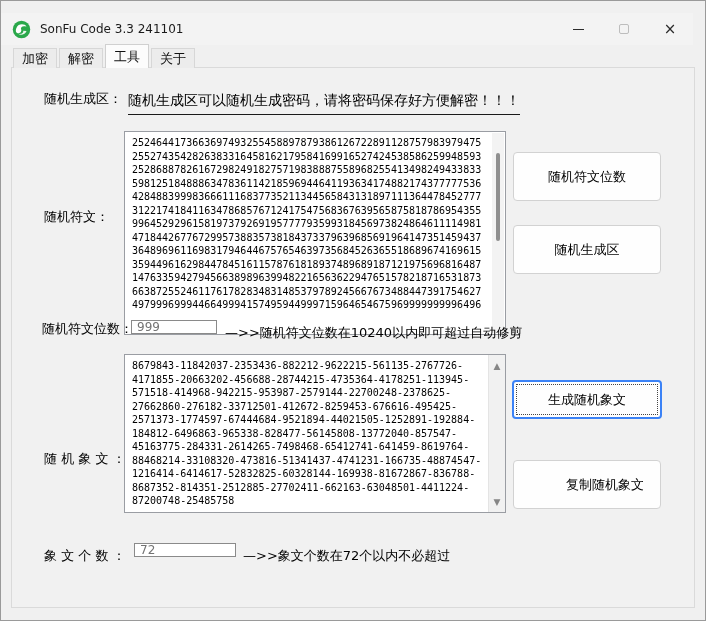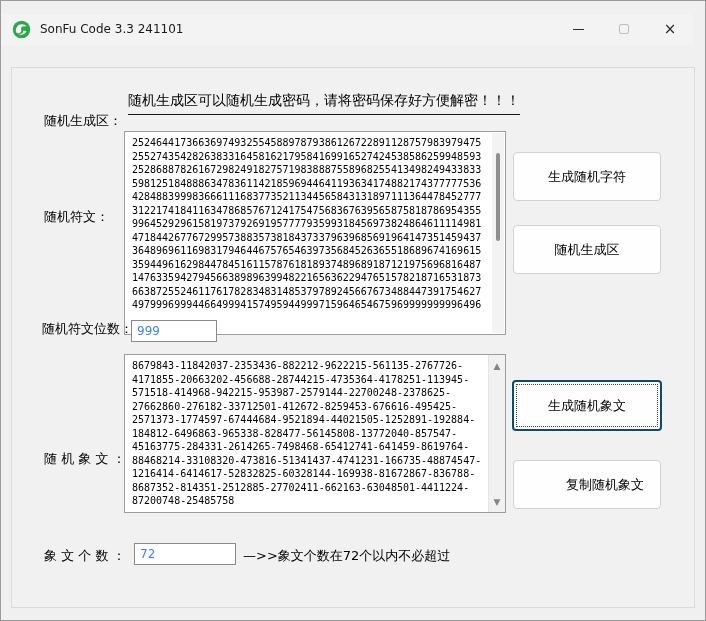--- a/index.html
+++ b/index.html
@@ -39,24 +39,24 @@
   .thin-thumb { position:absolute; top:20px; left:4px; width:4px; height:88px; background:#8f8f8f; border-radius:2px; }
   
   .classic-scroll { position:absolute; top:0; right:0; bottom:0; width:17px; background:#f1f1f1; border-left:1px solid #e4e4e4; }
   .scroll-arrow { position:absolute; left:0; width:16px; height:17px; display:flex; align-items:center; justify-content:center; font-size:9px; color:#868686; }
   .scroll-arrow.up { top:2px; }
   .scroll-arrow.down { bottom:2px; }
   
   .btn { position:absolute; display:flex; align-items:center; justify-content:center; font-size:13px; color:#000; background:#fefefe; border:1px solid #d2d2d2; border-radius:4px; cursor:default; }
   .btn-gen-rune  { left:501px; top:84px;  width:148px; height:49px; }
   .btn-copy-rune { left:501px; top:157px; width:148px; height:49px; }
-  .btn-gen-picto { left:500px; top:312px; width:150px; height:51px; border:2px solid #0c4a6e; outline:1px dotted #444; outline-offset:-5px; }
+  .btn-gen-picto { left:500px; top:312px; width:150px; height:39px; border:2px solid #3b82f6; outline:1px dotted #444; outline-offset:-5px; }
   .btn-copy-picto{ left:501px; top:392px; width:148px; height:49px;padding-left:36px; }
   
-  .field { position:absolute; height:22px; font-size:12px; padding:2px 5px; background:#fff; border:1px solid #8a8a8a; font-family:"DejaVu Sans","Liberation Sans",sans-serif; color:#3b82f6; }
+  .field { position:absolute; height:14px; font-size:12px; padding:2px 5px; background:#fff; border:1px solid #8a8a8a; font-family:"DejaVu Sans","Liberation Sans",sans-serif; color:#737373; }
   .len-field   { left:119px; top:252px; width:86px; }
   .count-field { left:122px; top:475px; width:102px; }
   .hint { position:absolute; font-size:13px; color:#000; white-space:nowrap; }
 </style>
 </head>
 <body>
 
 <div class="window">
 
   <div class="titlebar">
@@ -74,24 +74,38 @@
       </div>
       <div class="winbtn">
         <span class="glyph-max"></span>
       </div>
       <div class="winbtn">
         <span class="glyph-close">×</span>
       </div>
     </div>
   </div>
 
+  <div class="tabs">
+    <div class="tab">
+        <span>加密</span>
+      </div>
+    <div class="tab">
+        <span>解密</span>
+      </div>
+    <div class="tab selected">
+        <span>工具</span>
+      </div>
+    <div class="tab">
+        <span>关于</span>
+      </div>
+  </div>
 
   <div class="panel">
 
-    <span class="lbl" style="left:32px; top:44px;">随机生成区：</span>
+    <span class="lbl" style="left:32px; top:22px;">随机生成区：</span>
     <span class="notice">随机生成区可以随机生成密码，请将密码保存好方便解密！！！</span>
 
     <span class="lbl" style="left:32px; top:140px;">随机符文：</span>
     <div class="textbox rune-box">
       <div class="boxtext">2524644173663697493255458897879386126722891128757983979475
 2552743542826383316458162179584169916527424538586259948593
 2528688782616729824918275719838887558968255413498249433833
 5981251848886347836114218596944641193634174882174377777536
 4284883999836661116837735211344565843131897111364478452777
 3122174184116347868576712417547568367639565875818786954355
@@ -100,25 +114,26 @@
 3648969611698317946446757654639735684526365518689674169615
 3594496162984478451611578761818937489689187121975696816487
 1476335942794566389896399482216563622947651578218716531873
 6638725524611761782834831485379789245667673488447391754627
 4979996999446649994157495944999715964654675969999999996496</div>
       <div class="thin-scroll">
         <div class="thin-thumb"></div>
       </div>
     </div>
 
-    <button class="btn btn-gen-rune">生成随机字符</button>
+    <button class="btn btn-gen-rune">随机符文位数</button>
     <button class="btn btn-copy-rune">随机生成区</button>
 
     <span class="lbl" style="left:30px; top:252px;">随机符文位数：</span>
     <input class="field len-field" value="999" style="">
+    <span class="hint" style="left:213px; top:256px;">—&gt;&gt;随机符文位数在10240以内即可超过自动修剪</span>
 
     <span class="lbl" style="left:32px; top:382px;">随 机 象 文 ：</span>
     <div class="textbox picto-box">
       <div class="boxtext">8679843-11842037-2353436-882212-9622215-561135-2767726-
 4171855-20663202-456688-28744215-4735364-4178251-113945-
 571518-414968-942215-953987-2579144-22700248-2378625-
 27662860-276182-33712501-412672-8259453-676616-495425-
 2571373-1774597-67444684-9521894-44021505-1252891-192884-
 184812-6496863-965338-828477-56145808-13772040-857547-
 45163775-284331-2614265-7498468-65412741-641459-8619764-

